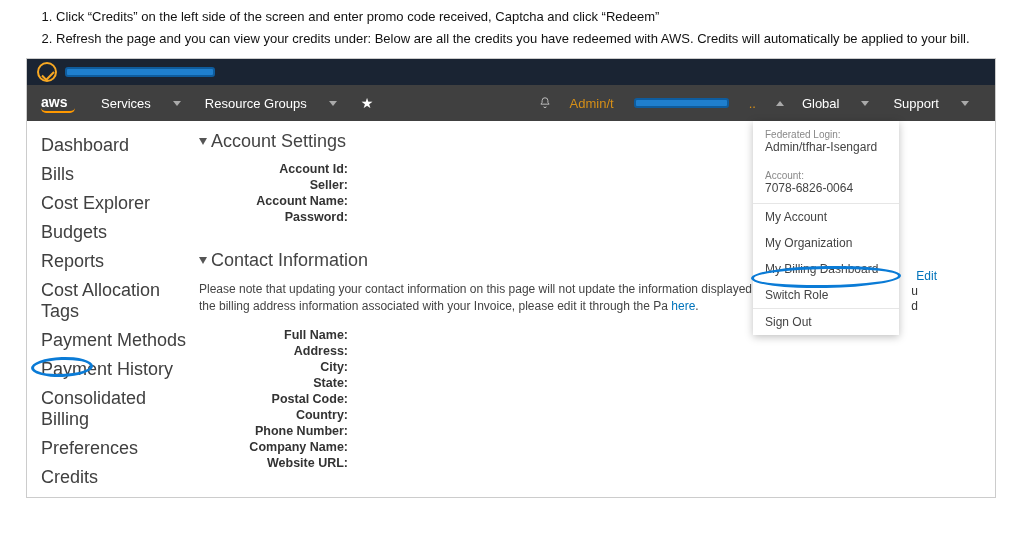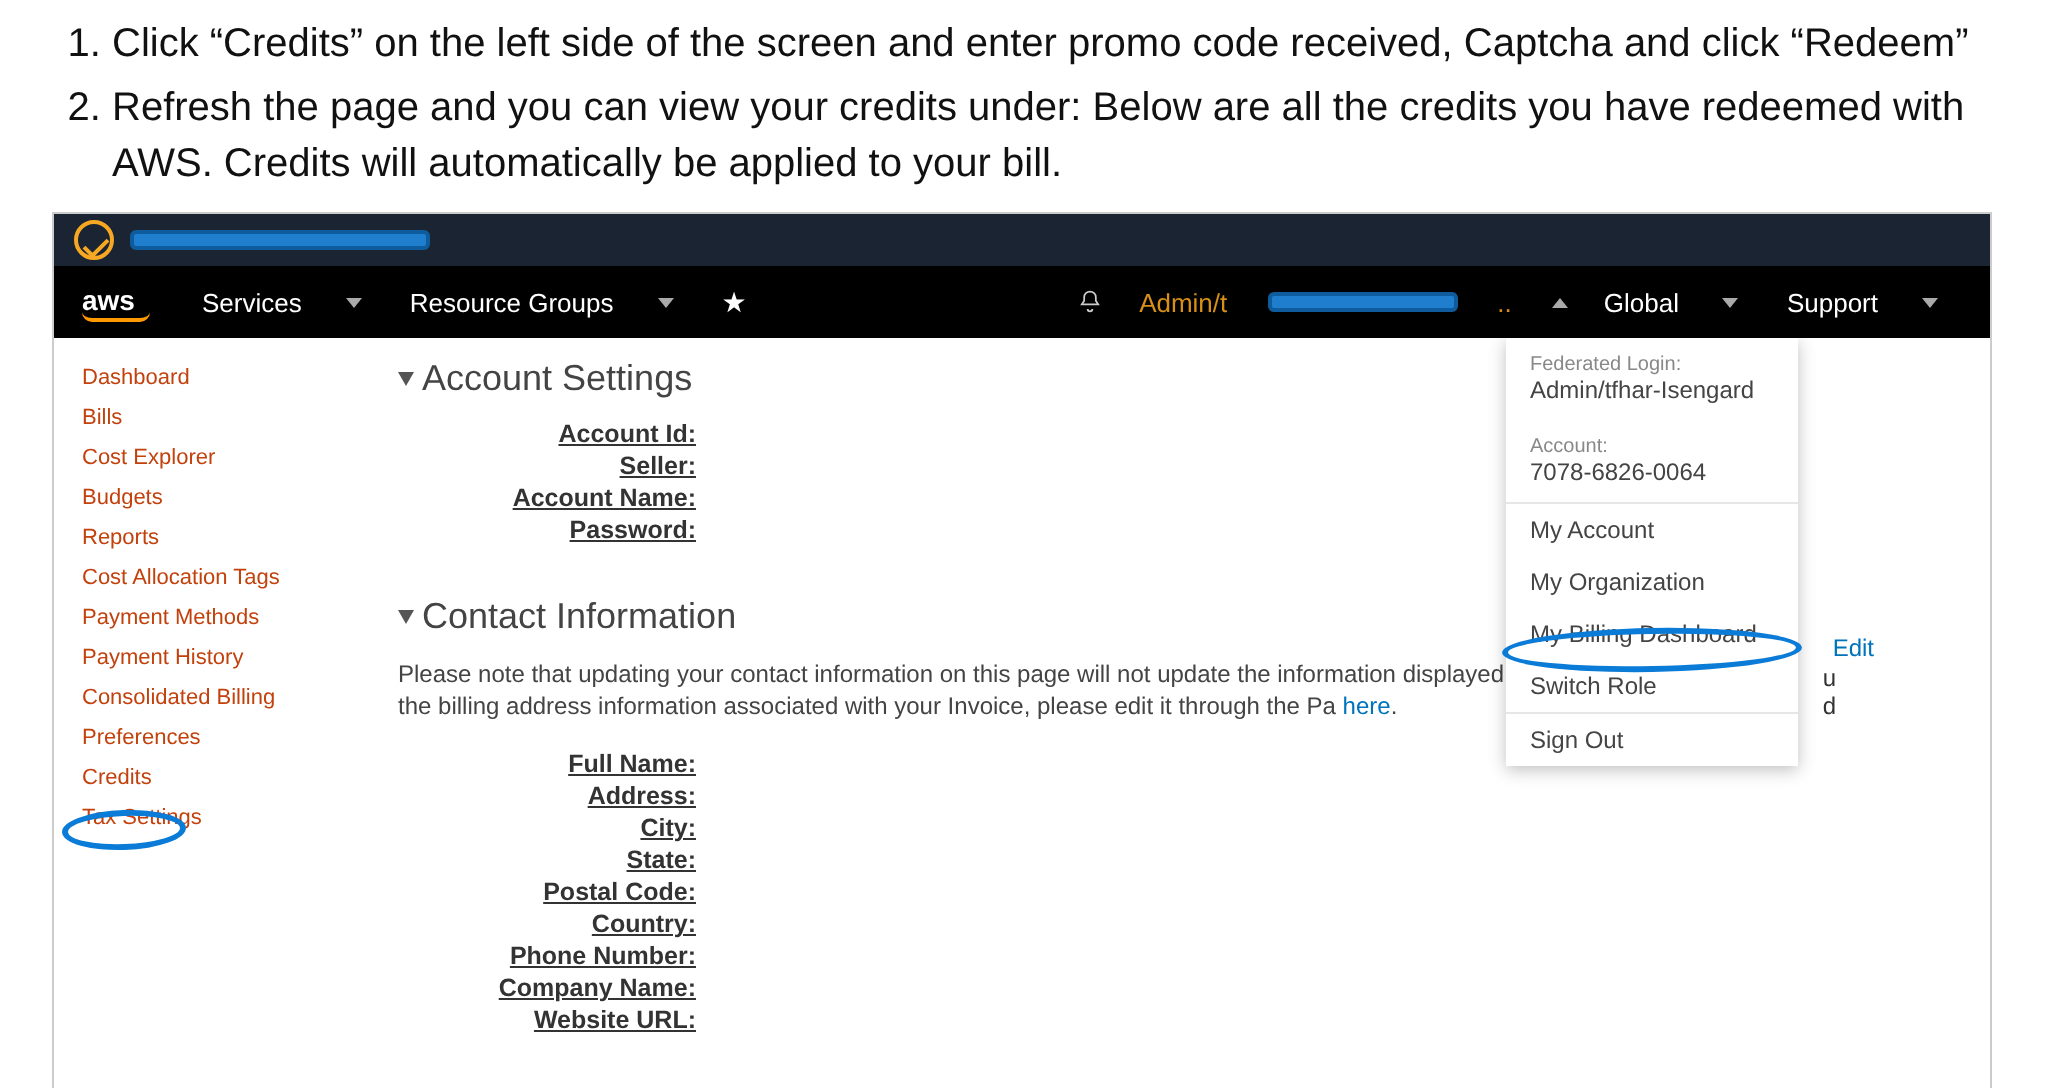--- a/index.html
+++ b/index.html
@@ -1,54 +1,54 @@
 <!DOCTYPE html>
 <html><head>
 <meta charset="utf-8">
 <style>
   * { box-sizing: border-box; }
   html, body { margin: 0; padding: 0; font-family: "Amazon Ember", "Helvetica Neue", Arial, sans-serif; background:#fff; color:#111; }
   .page { width:1024px; height:544px; position:relative; }
 
   
-  .instructions { padding:8px 30px 0 30px; font-size:20px; line-height:1.4; }
+  .instructions { padding:8px 30px 0 30px; font-size:13px; line-height:1.4; }
   .instructions ol { margin:0 0 10px 0; padding-left:26px; }
   .instructions li { margin-bottom:4px; }
 
   
   .shot { margin:0 26px 0 26px; border:1px solid #ccc; width:970px; height:440px; overflow:hidden; position:relative; background:#fff; }
 
   
   .browser-bar { height:26px; background:#1a2433; display:flex; align-items:center; padding:0 10px; }
   .shield { width:20px; height:20px; border:2px solid #f7a823; border-radius:50%; position:relative; }
   .shield::after { content:""; position:absolute; left:3px; top:7px; width:10px; height:5px; border-left:2px solid #f7a823; border-bottom:2px solid #f7a823; transform:rotate(-45deg); }
   .redact-bar1 { margin-left:8px; width:150px; height:10px; background:#1f7fce; border:2px solid #0e5c9e; border-radius:3px; }
 
   
-  .topnav { height:36px; background:#000000; display:flex; align-items:center; color:#fff; font-size:13px; padding:0 14px 0 0; }
+  .topnav { height:36px; background:#404040; display:flex; align-items:center; color:#fff; font-size:13px; padding:0 14px 0 0; }
   .aws-logo { color:#fff; font-weight:600; font-size:14px; padding:0 14px; position:relative; }
   .aws-logo .smile { display:block; width:34px; height:5px; border-bottom:2px solid #ff9900; border-radius:0 0 20px 20px; margin-top:-2px; }
   .nav-item { padding:0 12px; display:flex; align-items:center; gap:22px; cursor:pointer; }
   .caret { width:0; height:0; border-left:4px solid transparent; border-right:4px solid transparent; border-top:5px solid #aaa; display:inline-block; }
   .caret-up { border-top:none; border-bottom:5px solid #aaa; }
   .pin-icon { font-size:14px; color:#fff; }
   .spacer { flex:1; }
   .bell { width:14px; height:14px; display:inline-block; position:relative; }
   .bell svg { width:14px; height:14px; fill:none; stroke:#ccc; stroke-width:1.5; }
   .acct-link { color:#d68f17; padding:0 6px; display:flex; align-items:center; gap:20px; }
   .redact-bar2 { width:95px; height:10px; background:#1f7fce; border:2px solid #0e5c9e; border-radius:3px; }
 
   
   .content { display:flex; position:relative; height:378px; }
-  .sidebar { width:166px; padding:10px 0 0 14px; font-size:11px; color:#c2410c; }
+  .sidebar { width:166px; padding:10px 0 0 14px; font-size:18px; color:#404040; }
   .sidebar div.item { padding:4px 0; cursor:pointer; }
   .main { flex:1; padding:8px 18px 0 6px; font-size:13px; color:#333; position:relative; }
   .section-title { font-size:18px; color:#444; margin:2px 0 10px 0; display:flex; align-items:center; gap:4px; }
   .tri { width:0; height:0; border-left:4px solid transparent; border-right:4px solid transparent; border-top:7px solid #555; display:inline-block; }
-  .field-row { display:flex; margin:2px 0; font-size:12.5px;text-decoration:underline; }
+  .field-row { display:flex; margin:2px 0; font-size:12.5px; }
   .field-label { width:155px; text-align:right; font-weight:600; padding-right:6px; color:#333; }
   .contact-note { font-size:12px; color:#444; line-height:1.35; margin:4px 0 6px 0; max-width:640px; }
   .contact-note .link { color:#0073bb; cursor:pointer; }
 
   
   .acct-panel { position:absolute; right:96px; top:0; width:146px; background:#fff; box-shadow:0 2px 8px rgba(0,0,0,0.25); font-size:12px; color:#444; }
   .acct-panel .block { padding:8px 12px; }
   .acct-panel .small { color:#888; font-size:10px; }
   .acct-panel .sep { height:1px; background:#e6e6e6; }
   .acct-panel .menu-item { padding:6px 12px; cursor:pointer; }

